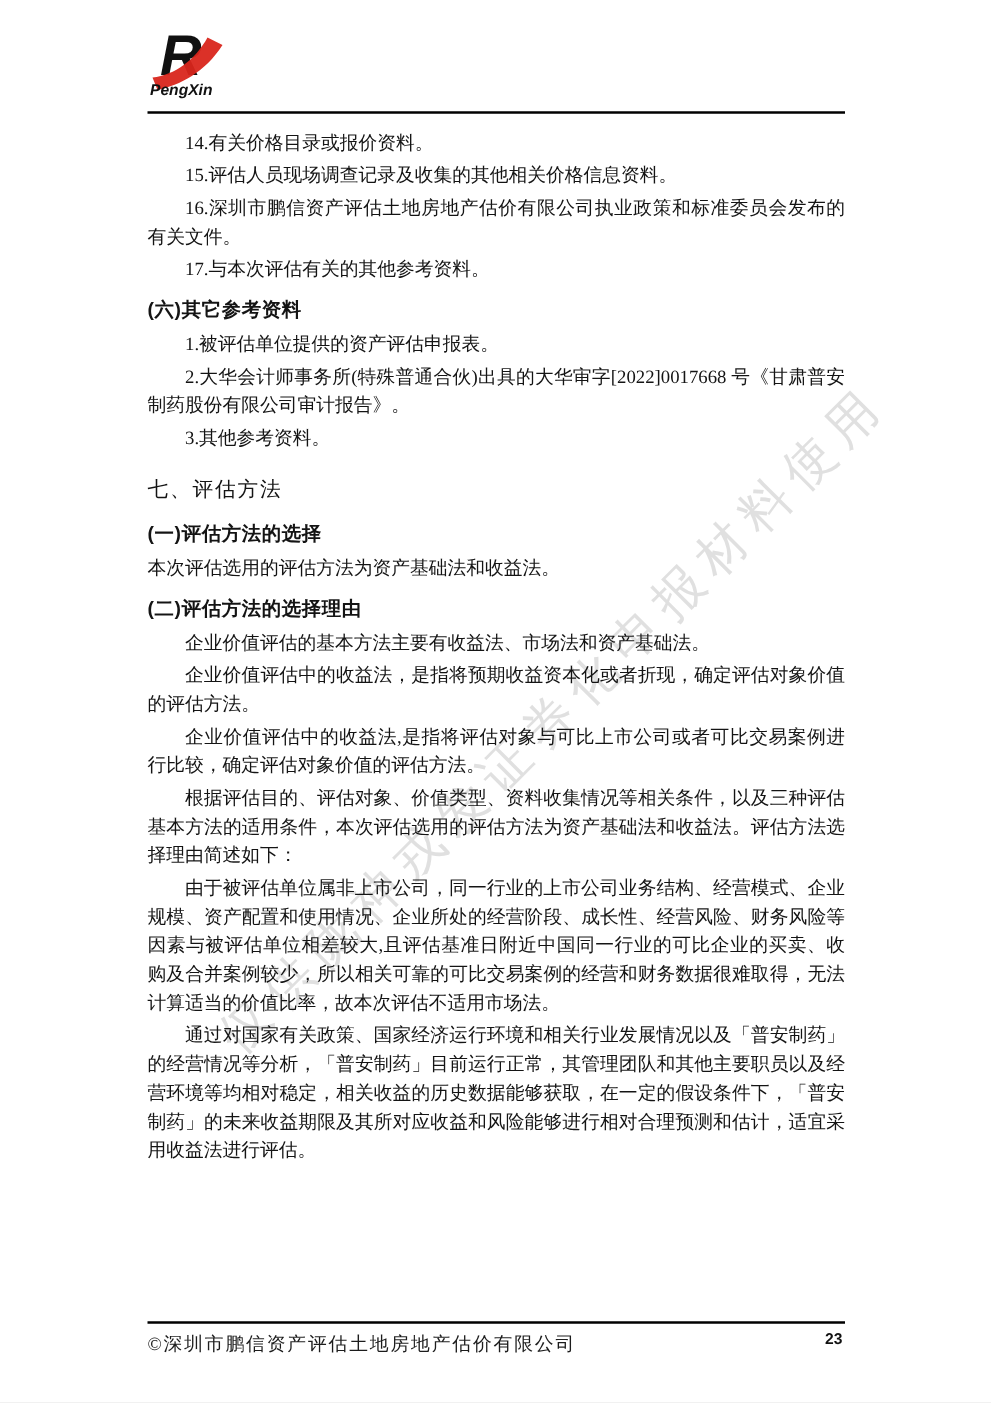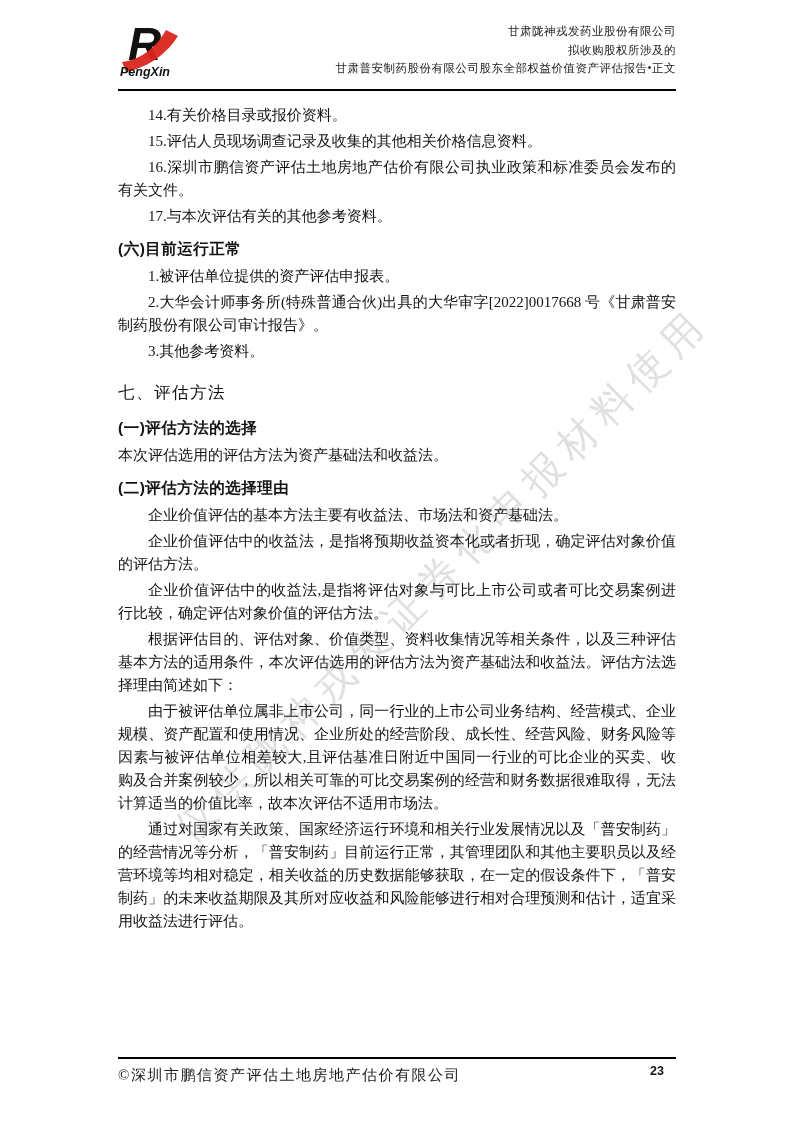--- a/index.html
+++ b/index.html
@@ -68,21 +68,21 @@
   .footer-rule{
     position:absolute;left:118px;right:117px;top:1057px;
     border-top:2px solid #000;
     z-index:2;
   }
   .footer-copyright{
     position:absolute;left:118px;top:1066px;
     font-size:15px;letter-spacing:1.5px;color:#1c1c1c;z-index:2;
   }
   .page-number{
-    position:absolute;right:129px;top:1064px;
+    position:absolute;right:119px;top:1064px;
     font-size:12.5px;font-weight:600;color:#111;z-index:2;
     font-family:"Liberation Sans","DejaVu Sans",sans-serif;
   }
 </style>
 </head>
 <body>
 
 <div class="page">
 
   <div class="watermark">仅供陇神戎发证券化申报材料使用</div>
@@ -91,34 +91,29 @@
     <svg width="86" height="62" viewBox="0 0 86 62">
 
       <text x="12" y="42" font-family="Liberation Sans, DejaVu Sans, sans-serif" font-size="46" font-weight="bold" font-style="italic" fill="#111111">R</text>
 
       <path d="M6,44 C24,42 40,30 50,12 L62,18 C48,40 28,50 10,54 Z" fill="#d9261c" opacity="0.95"></path>
 
       <text x="4" y="58" font-family="Liberation Sans, DejaVu Sans, sans-serif" font-size="12.5" font-weight="bold" font-style="italic" fill="#111111">PengXin</text>
     </svg>
   </div>
 
-  <div class="header-titles">
-    <div>甘肃陇神戎发药业股份有限公司</div>
-    <div>拟收购股权所涉及的</div>
-    <div>甘肃普安制药股份有限公司股东全部权益价值资产评估报告•正文</div>
-  </div>
 
   <div class="header-rule"></div>
 
   <main class="content">
     <p class="para indent">14.有关价格目录或报价资料。</p>
     <p class="para indent">15.评估人员现场调查记录及收集的其他相关价格信息资料。</p>
     <p class="para indent">16.深圳市鹏信资产评估土地房地产估价有限公司执业政策和标准委员会发布的有关文件。</p>
     <p class="para indent">17.与本次评估有关的其他参考资料。</p>
-    <h2 class="sub">(六)目前运行正常</h2>
+    <h2 class="sub">(六)其它参考资料</h2>
     <p class="para indent">1.被评估单位提供的资产评估申报表。</p>
     <p class="para indent">2.大华会计师事务所(特殊普通合伙)出具的大华审字[2022]0017668 号《甘肃普安制药股份有限公司审计报告》。</p>
     <p class="para indent">3.其他参考资料。</p>
     <h1 class="sec">七、评估方法</h1>
     <h2 class="sub">(一)评估方法的选择</h2>
     <p class="para plain">本次评估选用的评估方法为资产基础法和收益法。</p>
     <h2 class="sub">(二)评估方法的选择理由</h2>
     <p class="para indent">企业价值评估的基本方法主要有收益法、市场法和资产基础法。</p>
     <p class="para indent">企业价值评估中的收益法，是指将预期收益资本化或者折现，确定评估对象价值的评估方法。</p>
     <p class="para indent">企业价值评估中的收益法,是指将评估对象与可比上市公司或者可比交易案例进行比较，确定评估对象价值的评估方法。</p>

